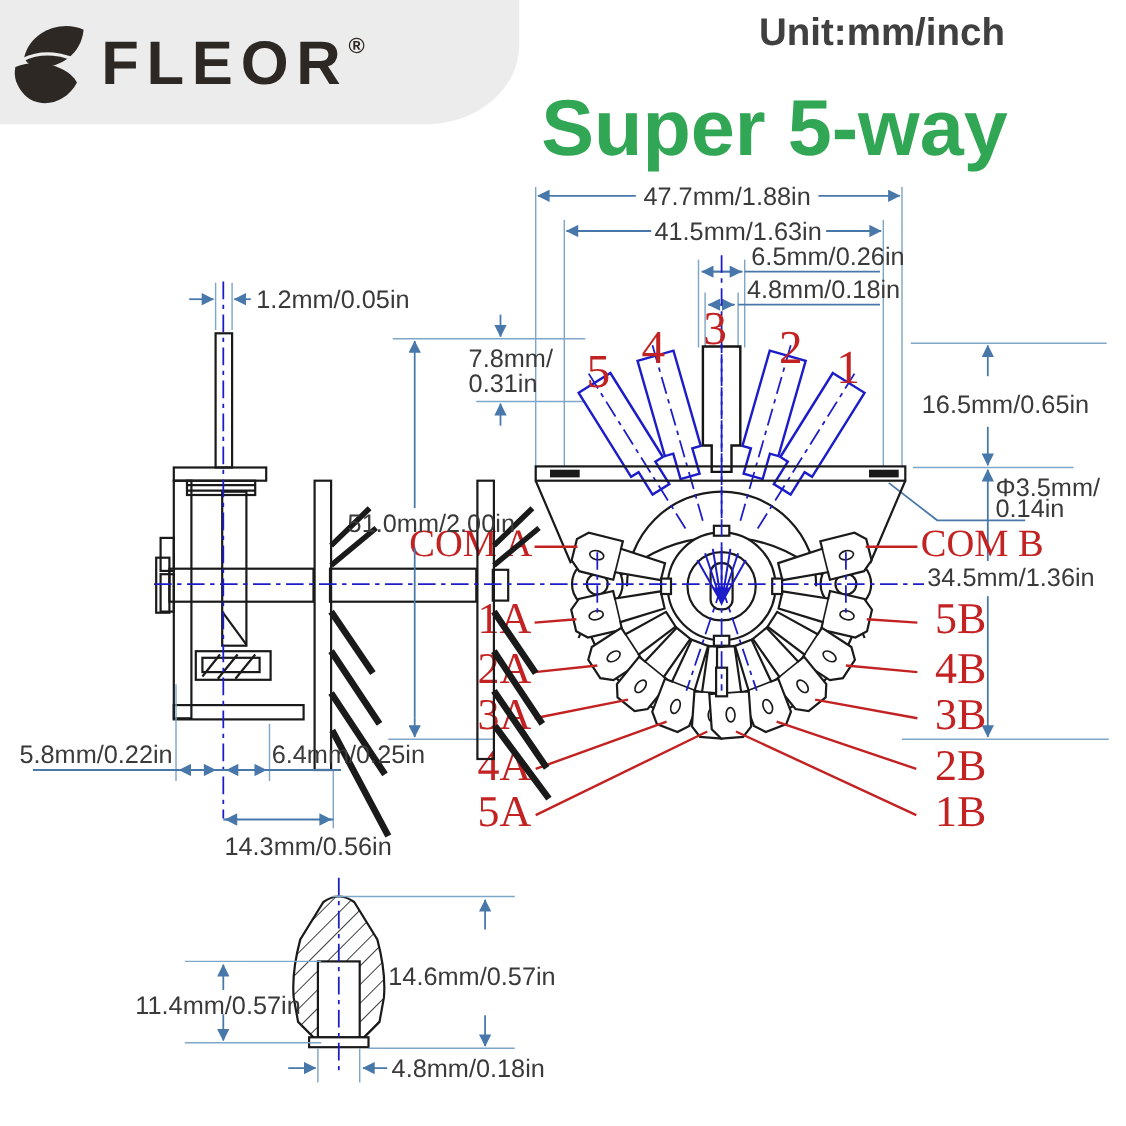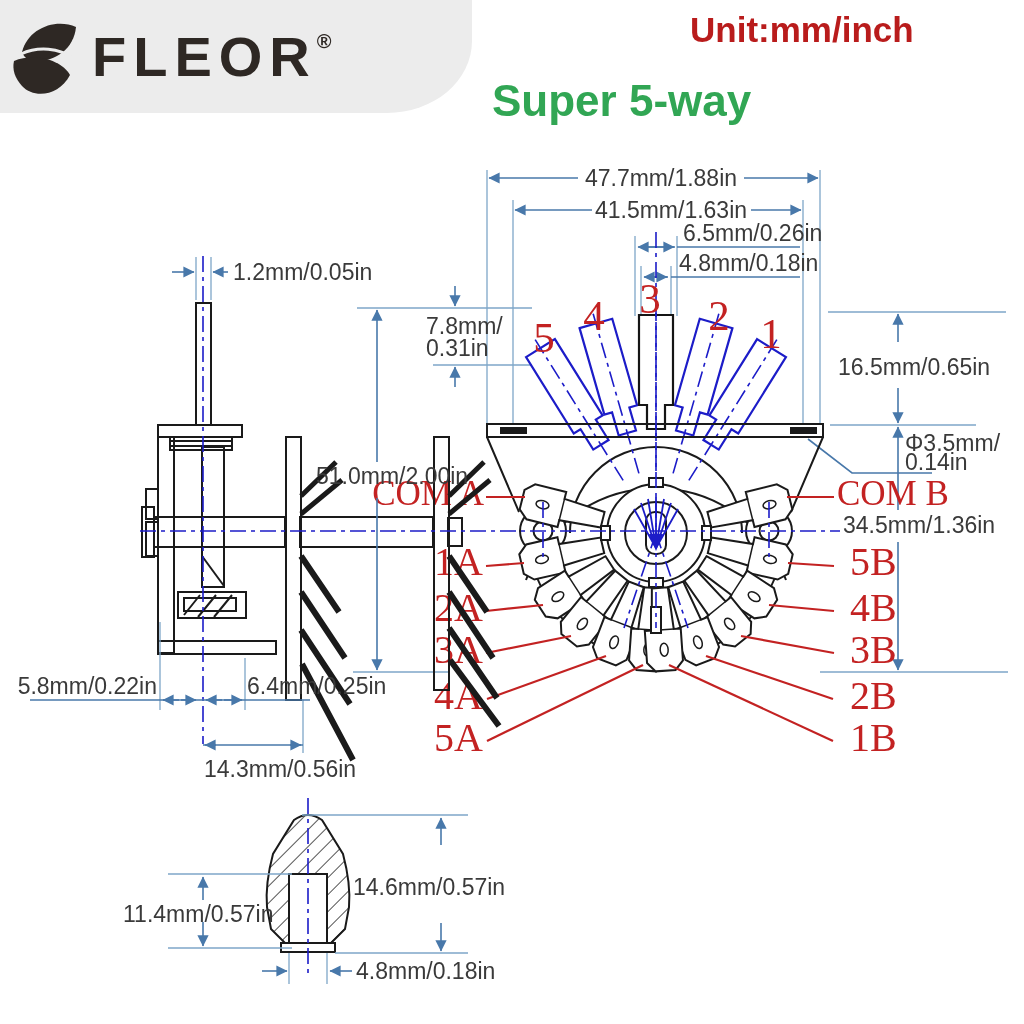--- a/index.html
+++ b/index.html
@@ -3,22 +3,22 @@
 <meta charset="utf-8">
 <style>
   html,body{margin:0;padding:0;background:#fff;}
   .stage{position:relative;width:1024px;height:1024px;background:#fff;overflow:hidden;
          font-family:"Liberation Sans",sans-serif;}
   .logo-plate{position:absolute;left:0;top:0;width:472px;height:113px;background:#ececec;
               border-bottom-right-radius:85px 72px;display:flex;align-items:center;text-align:center;}
   .leaf{margin:4px 10px 0 8px;}
   .brand{font-size:56px;font-weight:bold;letter-spacing:7px;color:#2e2824;line-height:1;}
   .brand sup{font-size:20px;letter-spacing:0;vertical-align:28px;}
-  .unit{position:absolute;left:690px;top:10px;font-size:35px;font-weight:bold;color:#b91c1c;}
-  .title{position:absolute;left:492px;top:76px;font-size:44px;font-weight:bold;color:#31a654;}
+  .unit{position:absolute;left:690px;top:10px;font-size:35px;font-weight:bold;color:#404040;}
+  .title{position:absolute;left:492px;top:76px;font-size:72px;font-weight:bold;color:#31a654;}
   svg.drawing{position:absolute;left:0;top:0;width:1024px;height:1024px;}
   
   .k{stroke:#1a1a1a;fill:none;stroke-width:2;}
   .kw{stroke:#1a1a1a;fill:#fff;stroke-width:2;}
   .kf{fill:#1a1a1a;stroke:none;}
   .b{stroke:#1c1cc8;fill:none;stroke-width:1.8;}
   .cl{stroke:#1c1cc8;fill:none;stroke-width:1.6;stroke-dasharray:16 5 4 5;}
   .d{stroke:#4878aa;fill:none;stroke-width:1.6;}
   .e{stroke:#7ea6c8;fill:none;stroke-width:1.3;}
   .r{stroke:#c32222;fill:none;stroke-width:2.2;}

